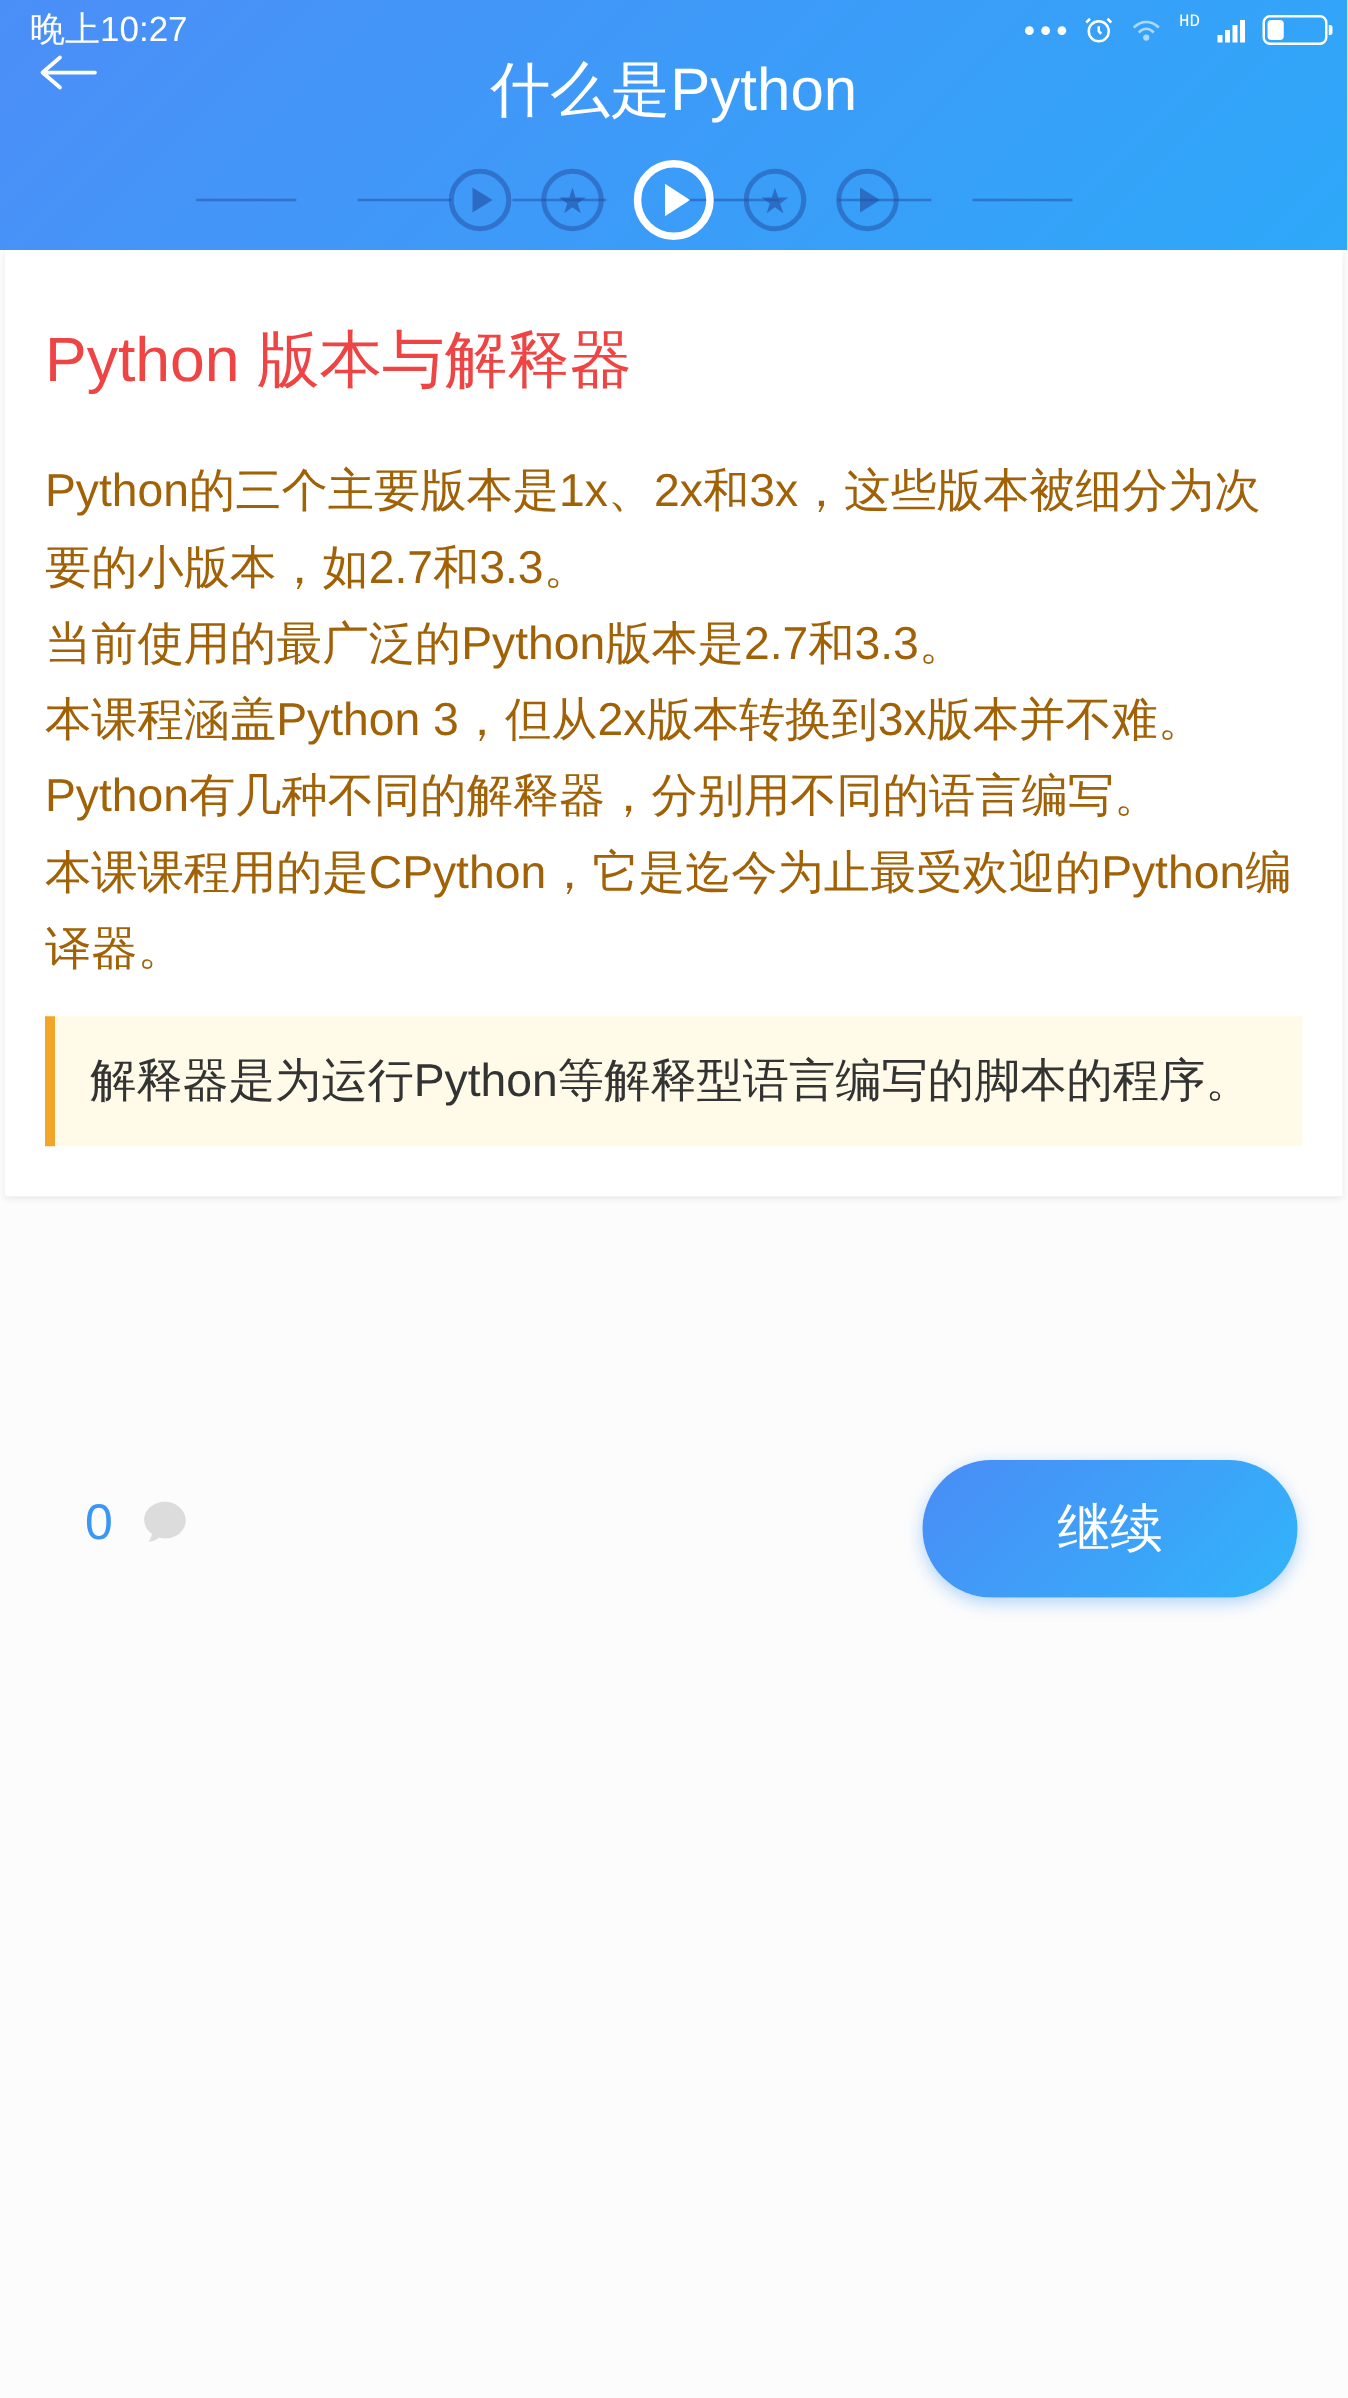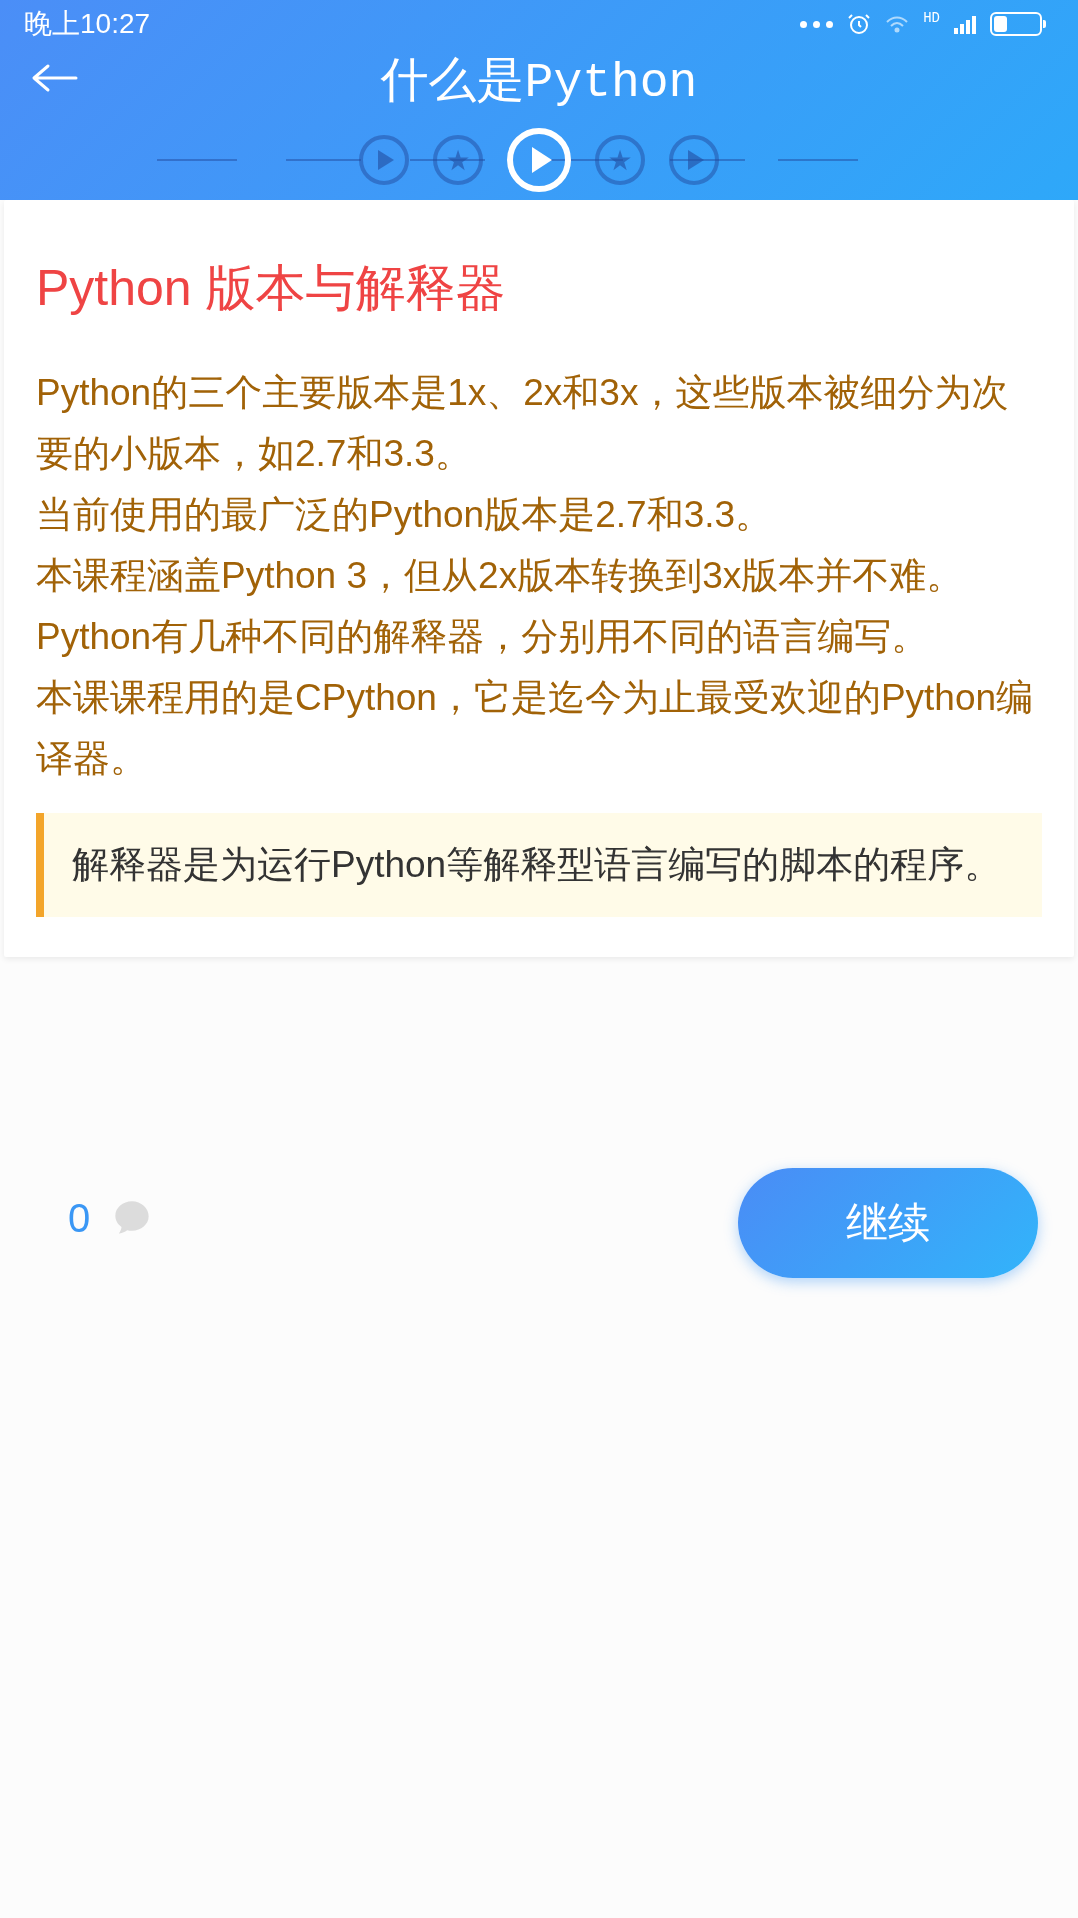--- a/index.html
+++ b/index.html
@@ -17,21 +17,21 @@
     .header {
       background: linear-gradient(135deg, #4b8ef7 0%, #2ea8f9 100%);
       height: 200px;
       position: relative;
       color: white;
     }
     .status-bar {
       display: flex;
       justify-content: space-between;
       align-items: center;
-      padding: 8px 36px 0 24px;
+      padding: 8px 16px 0 24px;
       height: 40px;
       font-size: 28px;
     }
     .status-left {
       font-weight: 400;
     }
     .status-right {
       display: flex;
       align-items: center;
       gap: 14px;
@@ -42,25 +42,24 @@
       gap: 6px;
     }
     .status-dots span {
       width: 7px;
       height: 7px;
       background: white;
       border-radius: 50%;
     }
     .title-bar {
       display: flex;
-      align-items: center;
+      align-items: flex-start;
       padding: 0 30px;
       height: 80px;
       position: relative;
-      font-family: Liberation Mono, monospace;
     }
     .back-arrow {
       position: absolute;
       left: 30px;
     }
     .page-title {
       flex: 1;
       text-align: center;
       font-size: 48px;
       font-weight: 500;

